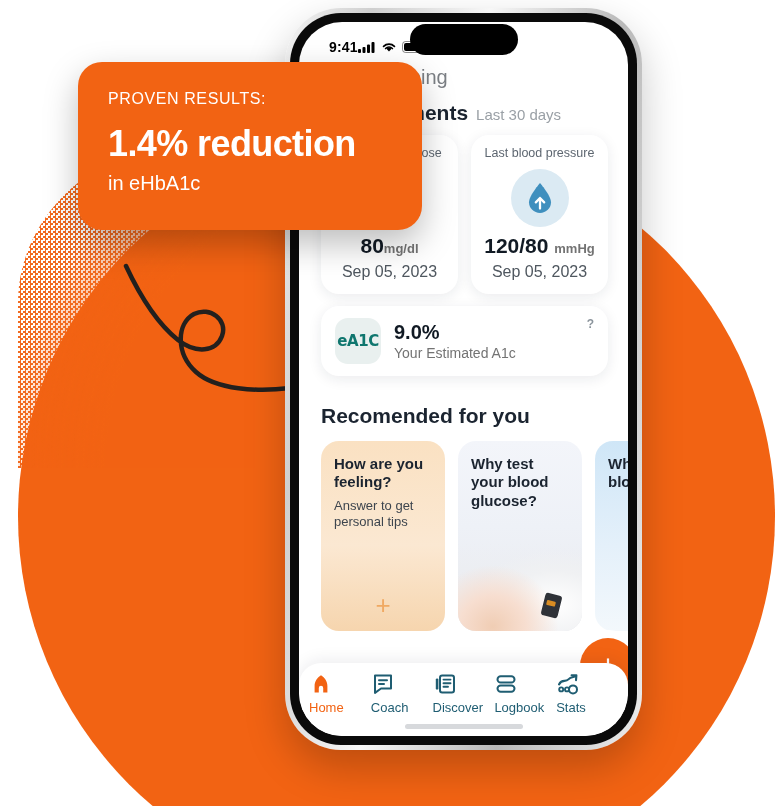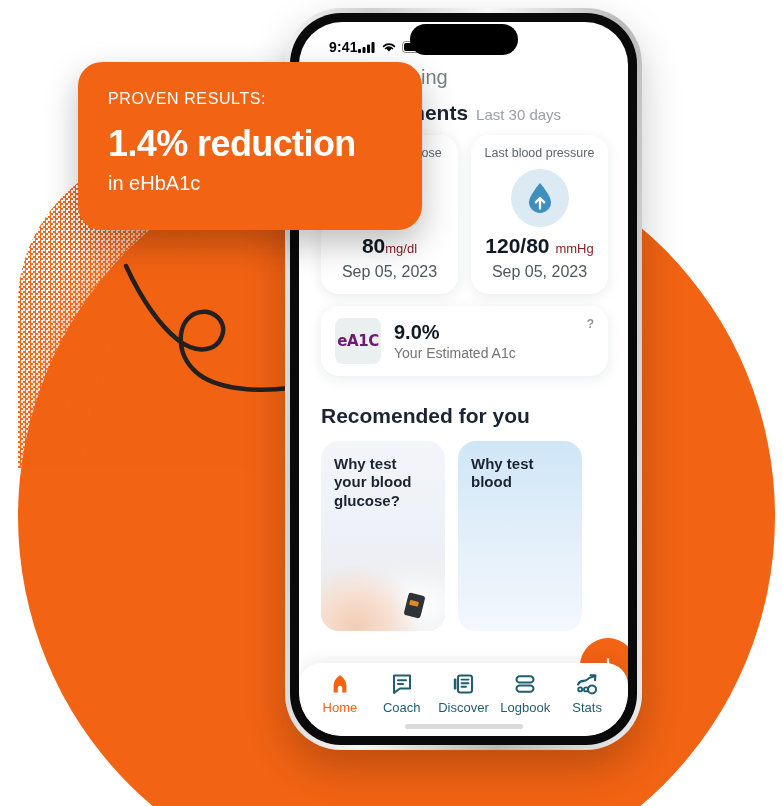--- a/index.html
+++ b/index.html
@@ -106,34 +106,34 @@
     box-shadow: 0 3px 14px rgba(20,30,50,.09);
     padding: 11px 8px 13px; text-align:center;
   }
   .meas-label { font-size: 12.5px; color:#5d6670; }
   .circle-wrap { display:flex; justify-content:center; margin: 9px 0 8px; }
   .meas-circle { width:58px; height:58px; border-radius:50%; display:flex; align-items:center; justify-content:center; }
   .circle-green { background:#eef7e3; }
   .dot-green { width:27px; height:27px; border-radius:50%; background:#6cb424; }
   .circle-blue { background:#dbeaf3; }
   .meas-value { font-size: 21px; font-weight: bold; color:#111a24; line-height:1; }
-  .meas-unit { font-size: 13px; font-weight: normal; color:#7f1d1d; }
+  .meas-unit { font-size: 13px; font-weight: bold; color:#737373; }
   .meas-date { font-size: 16px; color:#4f575f; margin-top: 7px; }
 
   
   .a1c-card {
     position:relative; margin: 12px 20px 0 22px;
     background:#fff; border-radius:18px;
     box-shadow: 0 3px 14px rgba(20,30,50,.09);
     padding: 12px 14px; display:flex; align-items:center; gap:13px;
   }
   .a1c-badge {
-    width:46px; height:46px; border-radius:8px; background:#e9f0ef;
+    width:46px; height:46px; border-radius:13px; background:#e9f0ef;
     display:flex; align-items:center; justify-content:center;
-    font-size:15px; font-weight:bold; color:#701a75; letter-spacing:-.4px;
+    font-size:15px; font-weight:bold; color:#0f766e; letter-spacing:-.4px;
     font-family:"DejaVu Sans", sans-serif;
   }
   .a1c-value { font-size:20px; font-weight:bold; color:#111a24; line-height:1.1; }
   .a1c-sub { font-size:14px; color:#737373; margin-top:2px; }
   .a1c-help {
     position:absolute; right:14px; top:11px;
     font-size:12px; font-weight:bold; color:#8b949c;
   }
 
   
@@ -172,21 +172,21 @@
   }
 
   
   .tabbar {
     position:absolute; left:0; right:0; bottom:0;
     background:#fff; border-radius: 22px 22px 43px 43px;
     padding: 10px 10px 4px;
     box-shadow: 0 -3px 16px rgba(20,30,50,.08);
   }
   .tabs { display:flex; justify-content:space-around; align-items:flex-end; }
-  .tab { display:flex; flex-direction:column; align-items:center; gap:5px; width:64px; }
+  .tab { display:flex; flex-direction:column; gap:5px; width:64px; }
   .tab-label { font-size:13px; color:#1f5d72; font-weight:500; }
   .tab.active .tab-label { color:#F26313; }
   .home-indicator { width:118px; height:5px; border-radius:3px; background:#d7d9dc; margin: 9px auto 3px; }
 
   
   .promo {
     position:absolute; left:78px; top:62px;
     width:344px; height:168px;
     background:#F26313; border-radius:24px;
     box-shadow: 0 14px 34px rgba(0,0,0,.26);
@@ -283,20 +283,25 @@
           <div class="a1c-badge">eA1C</div>
           <div>
             <div class="a1c-value">9.0%</div>
             <div class="a1c-sub">Your Estimated A1c</div>
           </div>
           <div class="a1c-help">?</div>
         </div>
 
         <div class="rec-title">Recomended for you</div>
         <div class="rec-row">
+          <div class="rec-card rec-c1">
+            <div class="rec-h">How are you feeling?</div>
+            <div class="rec-p">Answer to get personal tips</div>
+            <div class="rec-plus">+</div>
+          </div>
           <div class="rec-card rec-c2">
             <div class="rec-h">Why test your blood glucose?</div>
             <div class="photo">
               <div class="meter"></div>
             </div>
           </div>
           <div class="rec-card rec-c3">
             <div class="rec-h">Why test blood</div>
           </div>
         </div>

